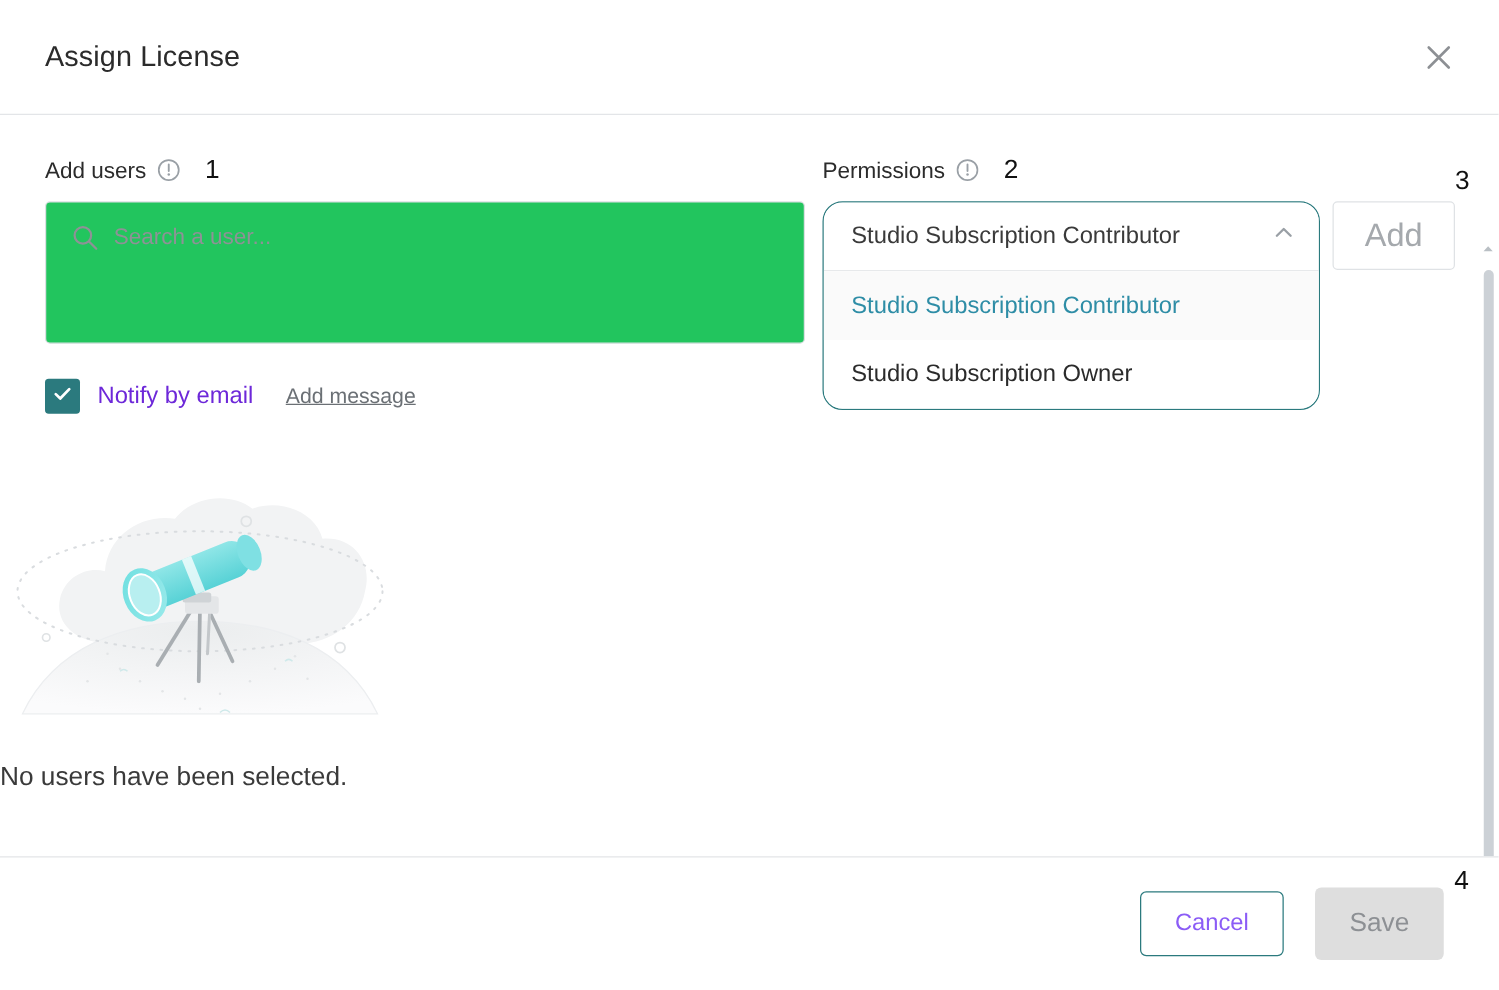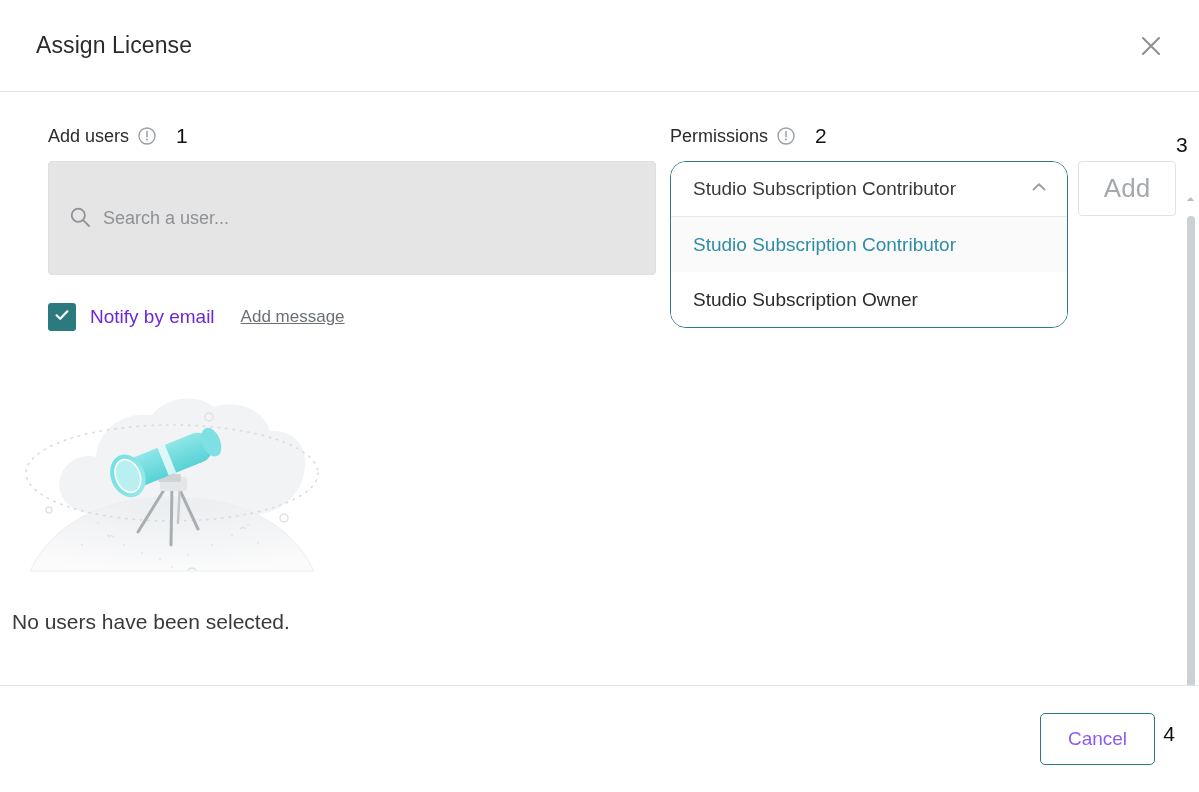--- a/index.html
+++ b/index.html
@@ -51,21 +51,21 @@
     justify-content: center;
     cursor: pointer;
     border-radius: 3px;
   }
   .close-btn svg { display: block; }
 
   
   .dlg-body {
     flex: 1 1 auto;
     position: relative;
-    padding: 0 0 0 12px;
+    padding: 0 0 0 0;
     overflow: hidden;
   }
 
   .fields-row {
     display: flex;
     align-items: flex-start;
     padding: 32px 36px 0 36px;
   }
 
   .field-col-left { width: 608px; flex: 0 0 608px; }
@@ -99,24 +99,24 @@
     position: absolute;
   }
 
   
   .search-box {
     width: 608px;
     height: 114px;
     box-sizing: border-box;
     border: 1px solid #dcdfe3;
     border-radius: 4px;
-    background: #e5e5e5;
+    background: #22c55e;
     padding: 16px 14px;
     display: flex;
-    align-items: center;
+    align-items: flex-start;
     cursor: text;
   }
   .search-box .mag {
     margin: 1px 12px 0 6px;
     flex: 0 0 auto;
   }
   .search-input {
     border: none;
     outline: none;
     font-family: "Liberation Sans", sans-serif;
@@ -491,17 +491,18 @@
       </div>
       <div class="sb-track"></div>
       <div class="sb-thumb"></div>
 
     </div>
   </div>
 
   <div class="dlg-footer">
     <button class="btn-cancel">Cancel</button>
     <div style="position:relative;display:flex;align-items:center;">
+      <button class="btn-save">Save</button>
       <span class="annot" style="right:-20px;top:-16px;">4</span>
     </div>
   </div>
 
 </div>
 
 </body></html>

